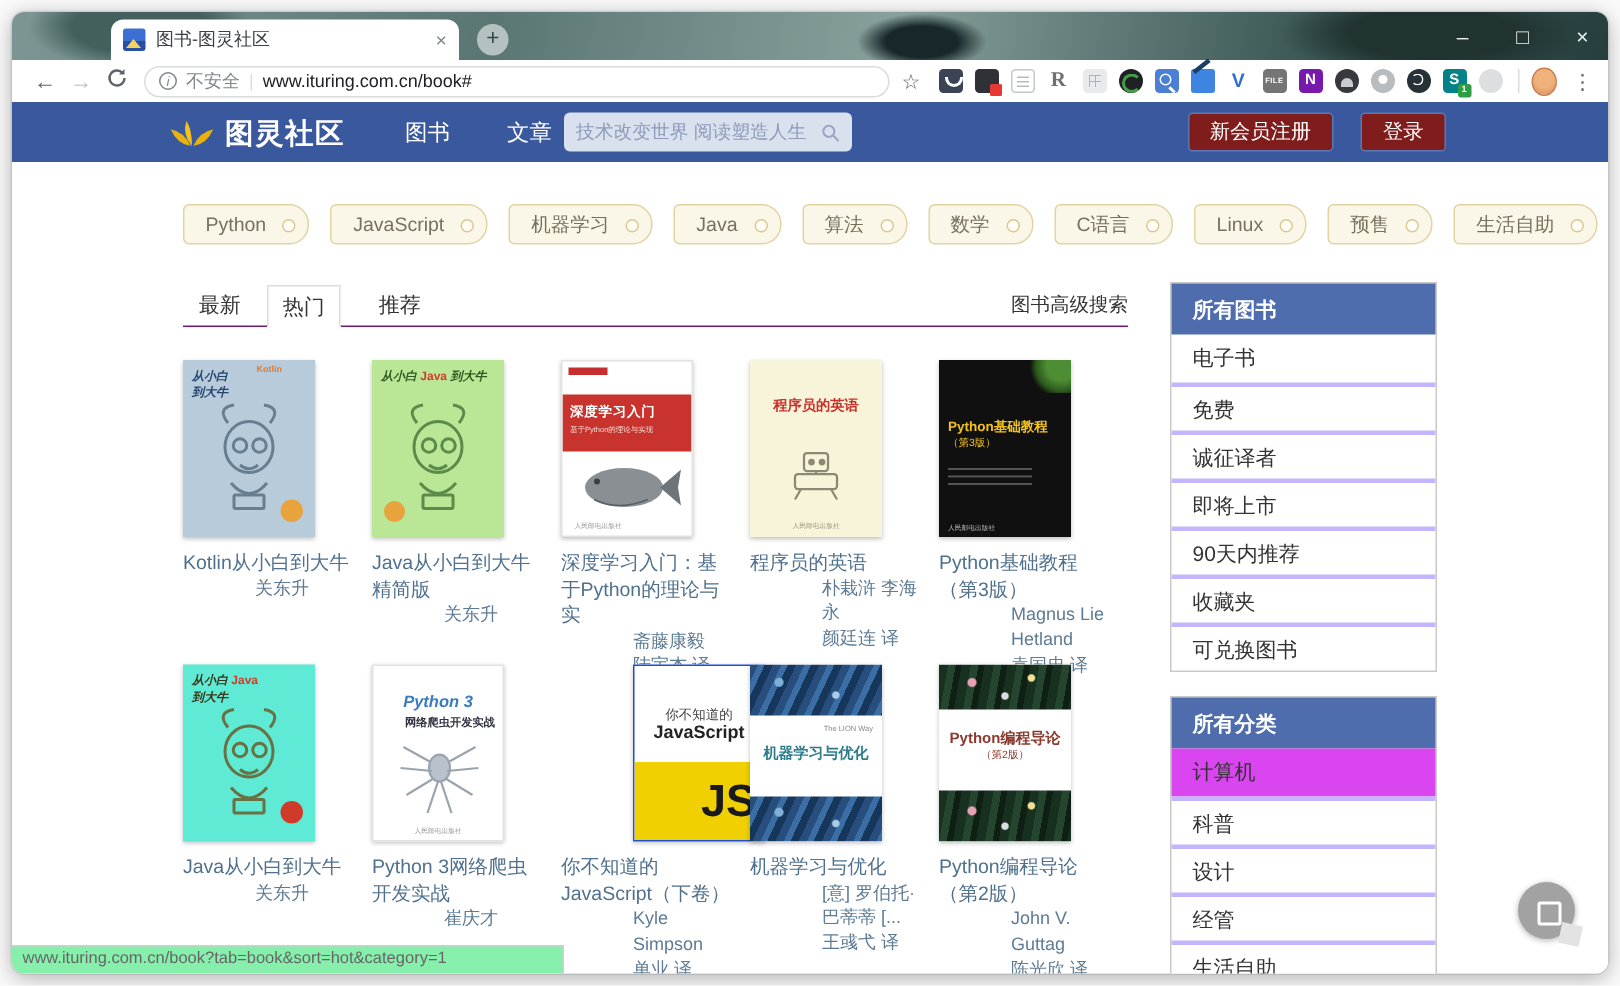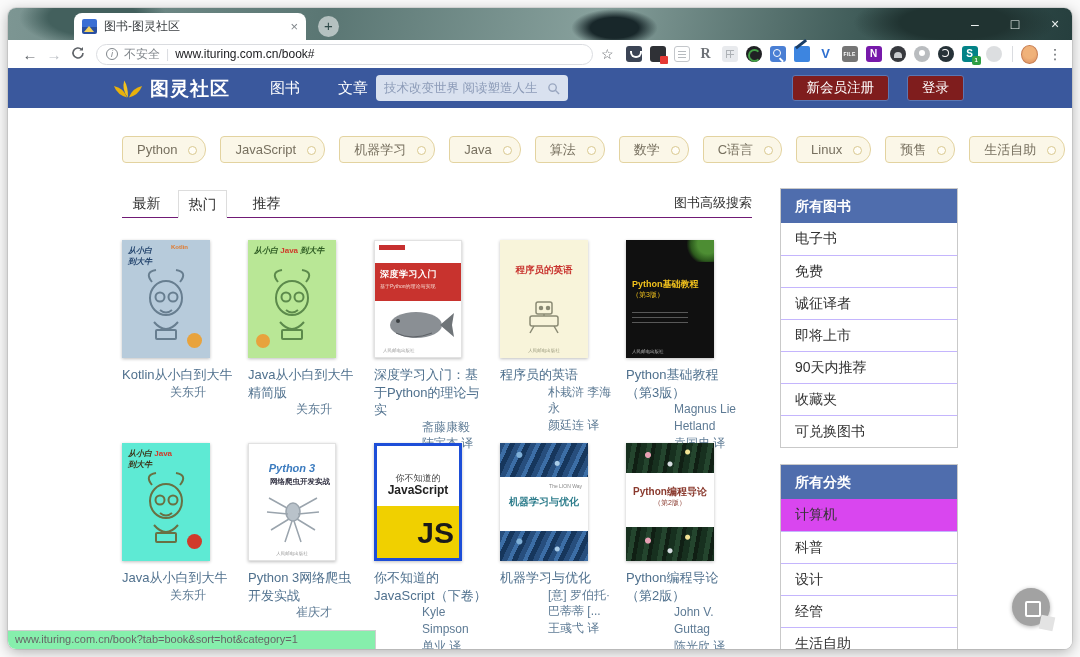--- a/index.html
+++ b/index.html
@@ -134,21 +134,21 @@
   .c5 .t2 { position: absolute; left: 6px; top: 50px; font-size: 7px; color: #f2c21d; }
   .c5 .lines { position: absolute; left: 6px; top: 72px; width: 56px; height: 14px;
      background: linear-gradient(rgba(255,255,255,.5) 1px, transparent 1px); background-size: 100% 5px; opacity:.6; }
   .c5 .pub { position: absolute; bottom: 4px; left: 6px; font-size: 4.5px; color: #bbb; }
   .c6 { background: #5eead4; } .c6 .cv-top { color: #3c3318; } .c6 em { color: #d03a2b; font-style: normal; }
   .c6 .badge { position: absolute; right: 8px; bottom: 12px; width: 15px; height: 15px; border-radius: 50%; background: #d03a2b; }
   .c7 { background: #fff; border: 1px solid #e2e2e2; }
   .c7 .t { position: absolute; left: 0; top: 18px; width: 100%; text-align: center; font-size: 11px; font-weight: bold; font-style: italic; color: #3b7bbf; }
   .c7 .t2 { position: absolute; left: 0; top: 33px; width: 100%; text-align: center; font-size: 7.5px; color: #334; font-weight: bold; padding-left: 16px; }
   .c7 .pub { position: absolute; bottom: 4px; width: 100%; text-align: center; font-size: 4.5px; color: #999; }
-  .c8 { background: #fff; border: 3px solid #1d4ed8; }
+  .c8 { background: #fff; border: 1px solid #1d4ed8; margin-left: 48px; }
   .c8 .t { position: absolute; left: 0; top: 26px; width: 100%; text-align: center; font-size: 9px; color: #444; }
   .c8 .t2 { position: absolute; left: 0; top: 37px; width: 100%; text-align: center; font-size: 12px; font-weight: bold; color: #222; }
   .c8 .ybot { position: absolute; left: 0; bottom: 0; width: 100%; height: 52px; background: #f0d000; }
   .c8 .js { position: absolute; right: 5px; bottom: 10px; font-size: 30px; font-weight: bold; color: #1a1a1a; line-height: 1; }
   .c9 { background: #fff; }
   .c9 .band { position: absolute; left: 0; width: 100%;
      background:
        radial-gradient(circle at 22% 35%, #7fb0d8 0 2.5px, transparent 3.5px),
        radial-gradient(circle at 65% 60%, #a9cce8 0 2px, transparent 3px),
        repeating-linear-gradient(115deg, #274e7d 0 5px, #3c6ea6 5px 9px, #16365c 9px 14px); }
@@ -161,21 +161,21 @@
        radial-gradient(circle at 25% 40%, #e8a0b4 0 2.5px, transparent 3.5px),
        radial-gradient(circle at 70% 30%, #f2e394 0 2px, transparent 3px),
        radial-gradient(circle at 50% 70%, #d8dee2 0 2px, transparent 3px),
        repeating-linear-gradient(100deg, #17301f 0 6px, #24452e 6px 11px, #101f14 11px 15px); }
   .c10 .band.top { top: 0; height: 30px; } .c10 .band.bot { bottom: 0; height: 34px; }
   .c10 .t { position: absolute; left: 0; top: 42px; width: 100%; text-align: center; font-size: 10px; font-weight: bold; color: #8a3a2e; }
   .c10 .t2 { position: absolute; left: 0; top: 55px; width: 100%; text-align: center; font-size: 7px; color: #8a3a2e; }
   
   .sidebox { position: absolute; left: 772px; width: 178px; border: 1px solid #c9c9c9; background: #fff; }
   .sidebox .shead { height: 34px; line-height: 34px; padding-left: 14px; background: #4f6dad; color: #fff; font-size: 14px; font-weight: bold; }
-  .sidebox .sitem { height: 32px; line-height: 31px; padding-left: 14px; font-size: 14px; color: #333; border-top: 1px solid #c4b5fd; cursor: pointer; }
+  .sidebox .sitem { height: 32px; line-height: 31px; padding-left: 14px; font-size: 14px; color: #333; border-top: 3px solid #c4b5fd; cursor: pointer; }
   .sidebox .sitem.active { background: #d946ef; }
   .box1 { top: 80px; } .box2 { top: 356px; }
   
   .float-btn { position: absolute; left: 1004px; top: 580px; width: 38px; height: 38px; border-radius: 50%;
     background: #a2a2a2; box-shadow: 0 1px 4px rgba(0,0,0,.3); cursor: pointer; z-index: 5; }
   .float-btn::before { content: ""; position: absolute; right: -4px; bottom: -4px; width: 14px; height: 14px;
     background: #e3e3e3; transform: rotate(12deg); z-index: -1; }
   .float-btn::after { content: ""; position: absolute; left: 13px; top: 13px; width: 12px; height: 12px;
     border: 2px solid #fff; border-radius: 2px; }
   

